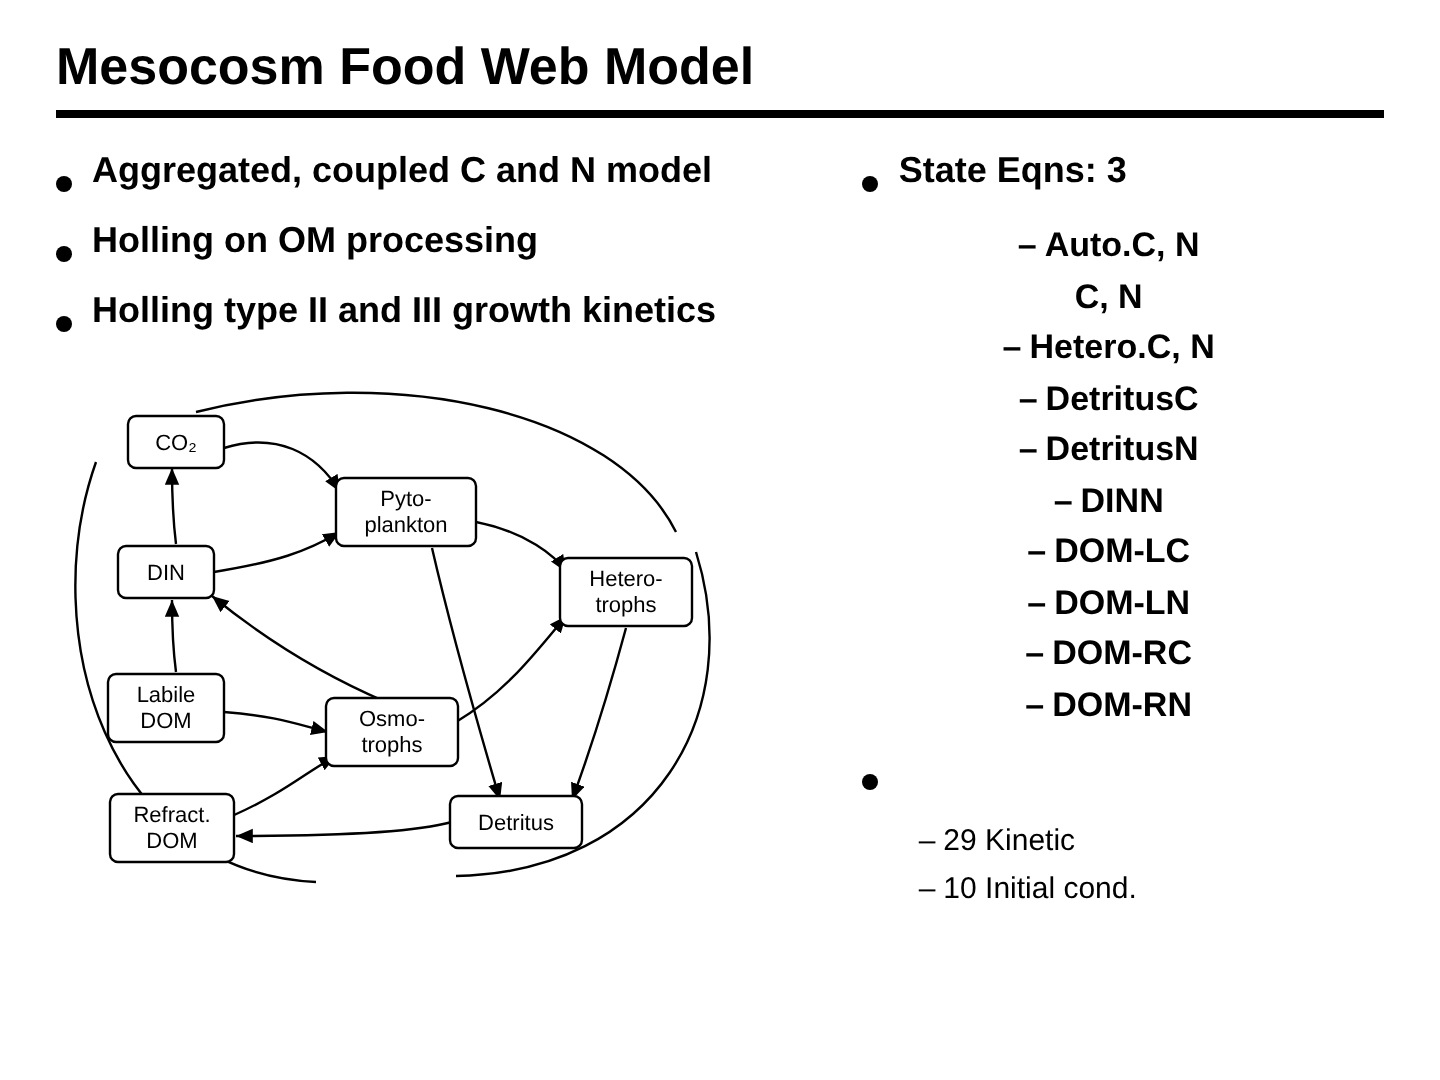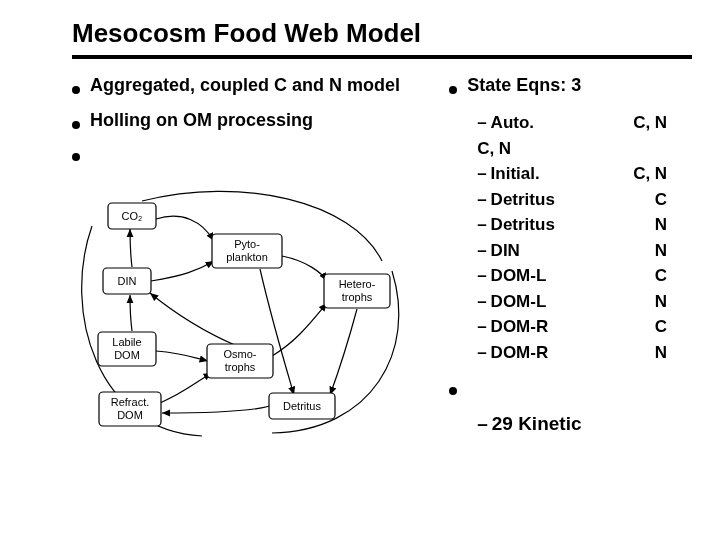--- a/index.html
+++ b/index.html
@@ -8,68 +8,67 @@
     padding: 0;
     width: 720px;
     height: 540px;
     font-family: Arial, Helvetica, sans-serif;
     background: #fff;
     color: #000;
     overflow: hidden;
   }
   .slide {
     padding: 18px 28px 0 28px;
-    margin-left: 44px;
   }
   .title {
     font-size: 26px;
     font-weight: bold;
     border-bottom: 4px solid #000;
     padding-bottom: 6px;
     margin-bottom: 16px;
   }
   .cols {
     display: flex;
     gap: 20px;
   }
   .left {
     flex: 1.25;
   }
   .right {
     flex: 0.85;
   }
   .bullet {
     display: flex;
-    align-items: center;
+    align-items: flex-end;
     gap: 10px;
     font-size: 18px;
     font-weight: bold;
     margin-bottom: 14px;
   }
   .dot {
     width: 8px; height: 8px; background:#000; border-radius:50%;
     margin-top: 8px;
     flex-shrink: 0;
   }
   .eqn-list {
     margin: 2px 0 14px 28px;
     font-size: 17px;
     font-weight: bold;
   }
   .eqn-row {
     display: flex;
-    justify-content: space-between;
+    justify-content: center;
     width: 190px;
     line-height: 1.5;
   }
   .dash { margin-right: 4px; }
   .param-list {
     margin: 2px 0 0 28px;
-    font-size: 19px;
-    font-weight: bold;
+    font-size: 15px;
+    font-weight: normal;
     line-height: 1.6;
   }
   .diagram {
     width: 340px;
     height: 260px;
     margin-top: 6px;
   }
   .node {
     fill: #fff;
     stroke: #000;
@@ -103,20 +102,21 @@
       <div class="bullet">
         <span class="dot"></span>
         <span>Aggregated, coupled C and N model</span>
       </div>
       <div class="bullet">
         <span class="dot"></span>
         <span>Holling on OM processing</span>
       </div>
       <div class="bullet">
         <span class="dot"></span>
+        <span>Holling type II and III growth kinetics</span>
       </div>
 
       <svg class="diagram" viewBox="0 0 340 260">
         <defs>
           <marker id="ah" markerWidth="8" markerHeight="8" refX="7" refY="3" orient="auto">
             <path d="M0,0 L7,3 L0,6 Z" fill="#000"></path>
           </marker>
         </defs>
 
         <path class="bigarc" d="M 20 45 C -10 130, 25 250, 130 255"></path>
@@ -183,21 +183,21 @@
       </div>
       <div class="eqn-list">
         <div class="eqn-row">
             <span><span class="dash">–</span><span>Auto.</span></span>
             <span>C, N</span>
           </div>
         <div class="eqn-row">
             <span>C, N</span>
           </div>
         <div class="eqn-row">
-            <span><span class="dash">–</span><span>Initial.</span></span>
+            <span><span class="dash">–</span><span>Hetero.</span></span>
             <span>C, N</span>
           </div>
         <div class="eqn-row">
             <span><span class="dash">–</span><span>Detritus</span></span>
             <span>C</span>
           </div>
         <div class="eqn-row">
             <span><span class="dash">–</span><span>Detritus</span></span>
             <span>N</span>
           </div>
@@ -221,16 +221,17 @@
             <span><span class="dash">–</span><span>DOM-R</span></span>
             <span>N</span>
           </div>
       </div>
 
       <div class="bullet">
         <span class="dot"></span>
       </div>
       <div class="param-list">
         <div><span class="dash">–</span><span>29 Kinetic</span></div>
+        <div><span class="dash">–</span><span>10 Initial cond.</span></div>
       </div>
     </div>
   </div>
 </div>
 
 </body></html>

